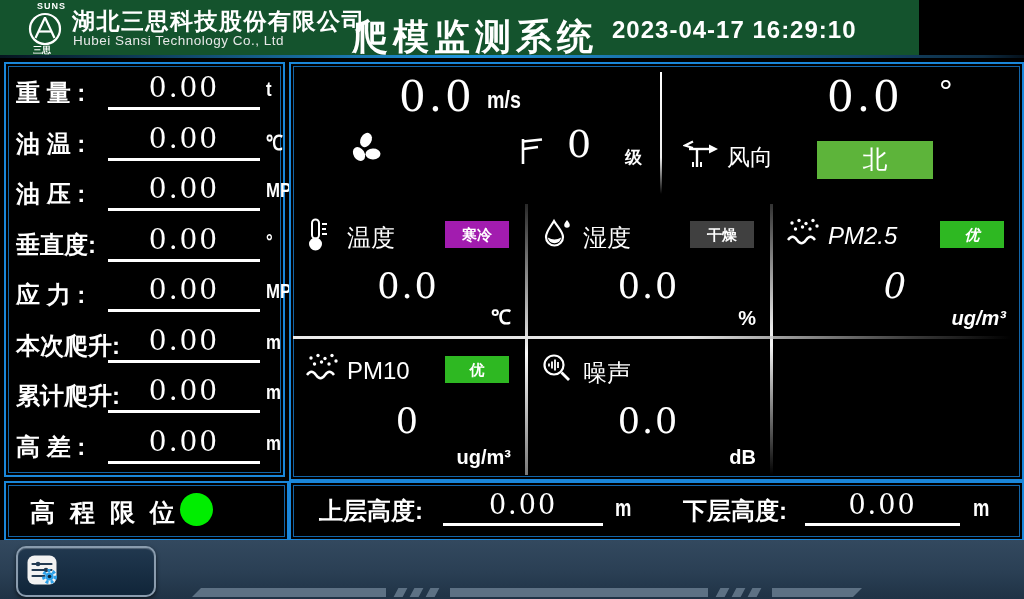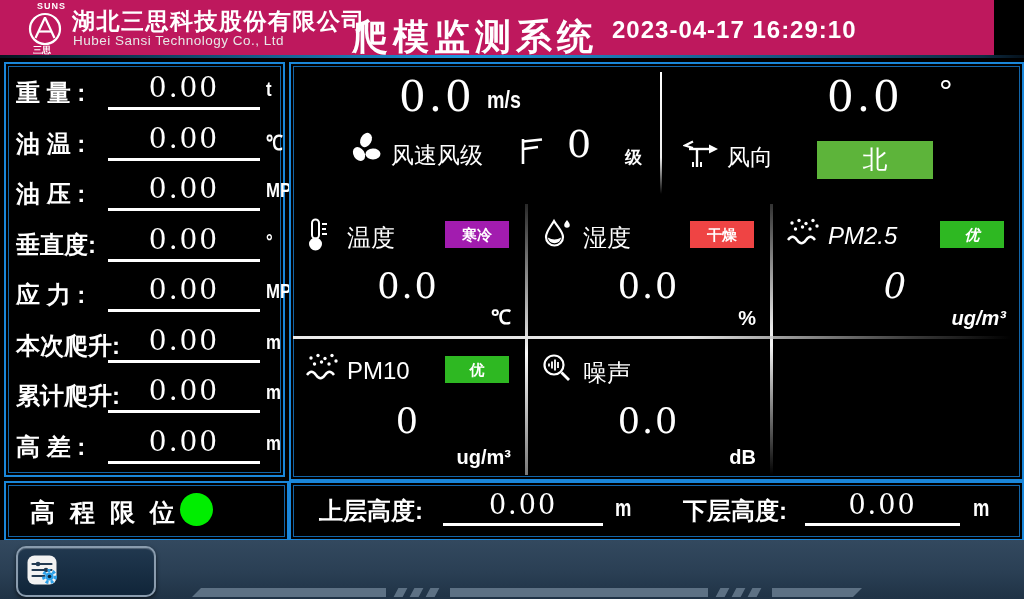--- a/index.html
+++ b/index.html
@@ -1,21 +1,21 @@
 <!DOCTYPE html>
 <html><head>
 <meta charset="utf-8">
 <style>
   html,body{margin:0;padding:0;background:#000;}
   .stage{position:relative;width:1024px;height:599px;background:#000;overflow:hidden;
          font-family:"Liberation Sans",sans-serif;color:#fff;}
   .abs{position:absolute;}
 
   
-  .header{left:0;top:0;width:994px;height:55px;background:#be185d;}
+  .header{left:0;top:0;width:911px;height:55px;background:#14532d;padding-left:8px;}
   .logo-suns{left:37px;top:1px;font-size:9px;font-weight:bold;letter-spacing:1px;}
   .logo-circle{left:27px;top:11px;}
   .logo-sansi{left:33px;top:44px;font-size:9px;font-weight:bold;}
   .company-cn{left:72px;top:6px;font-size:23px;font-weight:bold;letter-spacing:1.5px;}
   .company-en{left:73px;top:33px;font-size:13.5px;letter-spacing:.5px;color:#e8e8e8;}
   .page-title{left:352px;top:13px;font-size:36px;font-weight:bold;letter-spacing:5px;}
   .datetime{left:612px;top:16px;font-size:24px;font-weight:bold;letter-spacing:1px;}
   .header-line{left:0;top:55px;width:1024px;height:3px;
     background:linear-gradient(90deg,#06141f 0%,#2196dd 45%,#0e2d44 96%,#04101a 100%);}
 
@@ -161,21 +161,20 @@
 
     <div class="abs wind-speed-value serif">0.0</div>
     <div class="abs wind-speed-unit">m/s</div>
     <div class="abs fan">
       <svg width="38" height="38" viewBox="0 0 38 38" fill="#fff">
         <ellipse cx="19" cy="10" rx="5.5" ry="7.5" transform="rotate(28 19 10)"></ellipse>
         <ellipse cx="12" cy="24" rx="5.5" ry="7.5" transform="rotate(148 12 24)"></ellipse>
         <ellipse cx="26" cy="24" rx="5.5" ry="7.5" transform="rotate(268 26 24)"></ellipse>
       </svg>
     </div>
-    <div class="abs wind-speed-label">风速风级</div>
     <div class="abs flag">
       <svg width="26" height="30" viewBox="0 0 26 30" stroke="#fff" stroke-width="2.6" fill="none">
         <path d="M4 3 v25"></path>
         <path d="M4 5.5 L23 3.5"></path>
         <path d="M4 13 L19 11"></path>
       </svg>
     </div>
     <div class="abs wind-level-value serif">0</div>
     <div class="abs wind-level-unit">级</div>
 
@@ -215,21 +214,21 @@
 
     <div class="cell" style="left:236px;top:140px;width:243px;height:132px;">
       <span class="cell-icon">
         <svg width="32" height="32" viewBox="0 0 32 32">
           <path d="M13 4 C9.5 10 5 14.5 5 20 a8.5 8.5 0 0 0 17 0 C22 14.5 16.5 10 13 4 Z" fill="none" stroke="#fff" stroke-width="2.2"></path>
           <path d="M6.8 20.5 a6.8 6.8 0 0 0 13.4 0 q-6.7 4.2 -13.4 0 Z" fill="#fff"></path>
           <path d="M26 3 c-1.6 2.4 -2.8 3.6 -2.8 5 a2.8 2.8 0 0 0 5.6 0 c0-1.4-1.2-2.6-2.8-5 Z" fill="#fff"></path>
         </svg>
       </span>
       <span class="cell-name">湿度</span>
-      <span class="cell-badge" style="background: #ef4444;">干燥</span>
+      <span class="cell-badge" style="background: #404040;">干燥</span>
       <span class="cell-value">0.0</span>
       <span class="cell-unit">%</span>
     </div>
 
     <div class="cell" style="left:481px;top:140px;width:248px;height:132px;font-style:italic;">
       <span class="cell-icon">
         <svg width="36" height="30" viewBox="0 0 36 30">
           <g fill="#fff">
             <circle cx="6" cy="6" r="1.7"></circle>
               <circle cx="13" cy="3.5" r="1.7"></circle>

